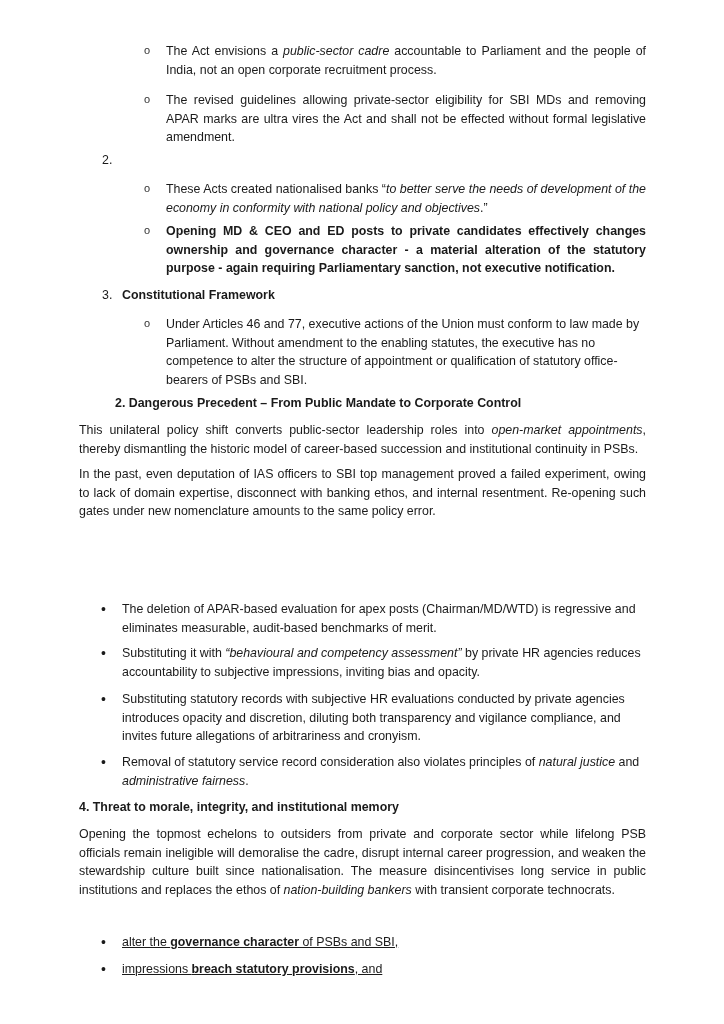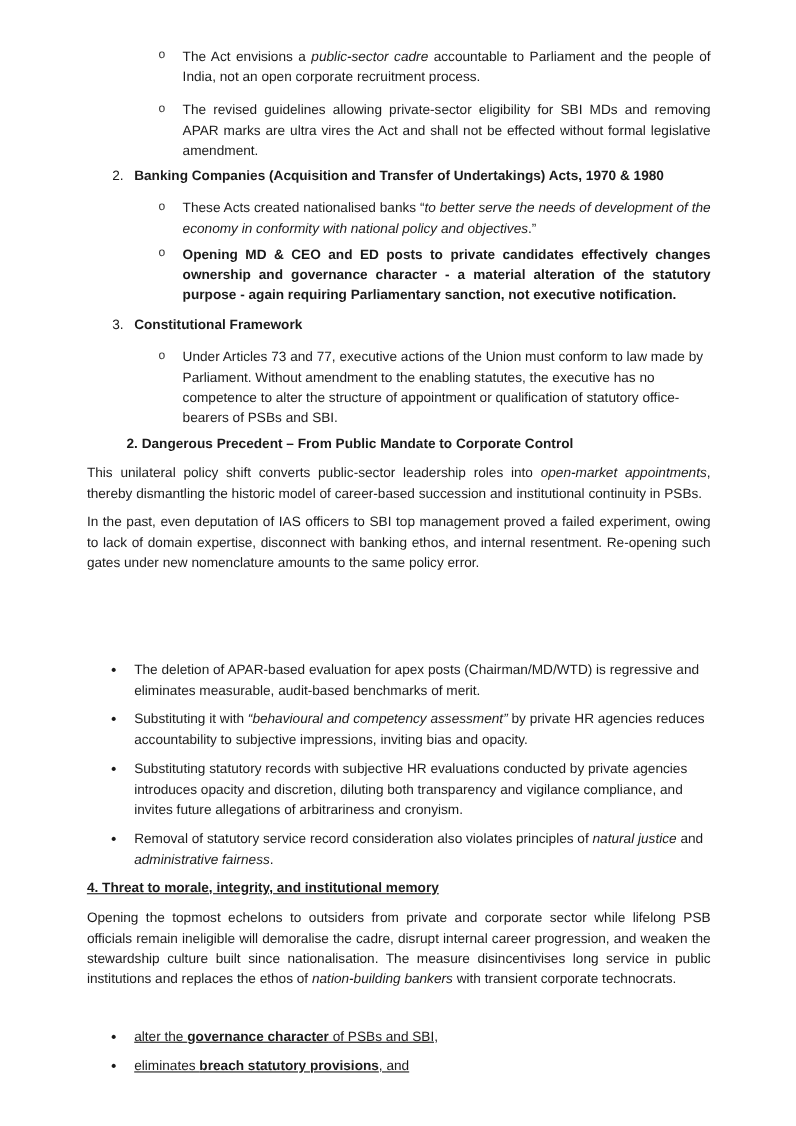--- a/index.html
+++ b/index.html
@@ -26,35 +26,34 @@
 
   <span class="sub-mark" style="top:44px;">o</span>
   <div class="blk sub" style="top:42px;">
     <span>The Act envisions a </span><i>public-sector cadre</i><span> accountable to Parliament and the people of India, not an open corporate recruitment process.</span>
   </div>
 
   <span class="sub-mark" style="top:93px;">o</span>
   <div class="blk sub" style="top:91px;">The revised guidelines allowing private-sector eligibility for SBI MDs and removing APAR marks are ultra vires the Act and shall not be effected without formal legislative amendment.</div>
 
   <span class="num blk" style="top:151px;">2.</span>
-  <span class="numtitle blk" style="top:151px;">Banking Companies (Acquisition and Transfer of Undertakings) Acts, 1970 &amp; 1980</span>
 
   <span class="sub-mark" style="top:182px;">o</span>
   <div class="blk sub" style="top:180px;">
     <span>These Acts created nationalised banks “</span><i>to better serve the needs of development of the economy in conformity with national policy and objectives</i><span>.”</span>
   </div>
 
   <span class="sub-mark" style="top:224px;">o</span>
   <div class="blk sub" style="top:222px;font-weight:bold;">Opening MD &amp; CEO and ED posts to private candidates effectively changes ownership and governance character - a material alteration of the statutory purpose - again requiring Parliamentary sanction, not executive notification.</div>
 
   <span class="num blk" style="top:286px;">3.</span>
   <span class="numtitle blk" style="top:286px;">Constitutional Framework</span>
 
   <span class="sub-mark" style="top:317px;">o</span>
-  <div class="blk sub" style="top:315px; text-align:left;">Under Articles 73 and 77, executive actions of the Union must conform to law made by Parliament. Without amendment to the enabling statutes, the executive has no competence to alter the structure of appointment or qualification of statutory office-bearers of PSBs and SBI.</div>
+  <div class="blk sub" style="top:315px; text-align:left;">Under Articles 46 and 77, executive actions of the Union must conform to law made by Parliament. Without amendment to the enabling statutes, the executive has no competence to alter the structure of appointment or qualification of statutory office-bearers of PSBs and SBI.</div>
 
   <div class="blk h" style="top:394px;margin-left:36px;">2. Dangerous Precedent – From Public Mandate to Corporate Control</div>
   <div class="blk p" style="top:421px;">
     <span>This unilateral policy shift converts public-sector leadership roles into </span><i>open-market appointments</i><span>, thereby dismantling the historic model of career-based succession and institutional continuity in PSBs.</span>
   </div>
   <div class="blk p" style="top:465px;">In the past, even deputation of IAS officers to SBI top management proved a failed experiment, owing to lack of domain expertise, disconnect with banking ethos, and internal resentment. Re-opening such gates under new nomenclature amounts to the same policy error.</div>
 
 
   <span class="dot blk" style="top:600px;">•</span>
   <div class="blk bul" style="top:600px;">The deletion of APAR-based evaluation for apex posts (Chairman/MD/WTD) is regressive and eliminates measurable, audit-based benchmarks of merit.</div>
@@ -65,28 +64,28 @@
   </div>
 
   <span class="dot blk" style="top:690px;">•</span>
   <div class="blk bul" style="top:690px;">Substituting statutory records with subjective HR evaluations conducted by private agencies introduces opacity and discretion, diluting both transparency and vigilance compliance, and invites future allegations of arbitrariness and cronyism.</div>
 
   <span class="dot blk" style="top:753px;">•</span>
   <div class="blk bul" style="top:753px;">
     <span>Removal of statutory service record consideration also violates principles of </span><i>natural justice</i><span> and </span><i>administrative fairness</i><span>.</span>
   </div>
 
-  <div class="blk h" style="top:798px;text-decoration:underline;">4. Threat to morale, integrity, and institutional memory</div>
+  <div class="blk h" style="top:798px;">4. Threat to morale, integrity, and institutional memory</div>
   <div class="blk p" style="top:825px;">
     <span>Opening the topmost echelons to outsiders from private and corporate sector while lifelong PSB officials remain ineligible will demoralise the cadre, disrupt internal career progression, and weaken the stewardship culture built since nationalisation. The measure disincentivises long service in public institutions and replaces the ethos of </span><i>nation-building bankers</i><span> with transient corporate technocrats.</span>
   </div>
 
   <span class="dot blk" style="top:933px;">•</span>
   <div class="blk bul2" style="top:933px;">
     <span>alter the </span><b>governance character</b><span> of PSBs and SBI,</span>
   </div>
 
   <span class="dot blk" style="top:960px;">•</span>
   <div class="blk bul2" style="top:960px;">
-    <span>eliminates </span><b>breach statutory provisions</b><span>, and</span>
+    <span>impressions </span><b>breach statutory provisions</b><span>, and</span>
   </div>
 
 </div>
 
 </body></html>

